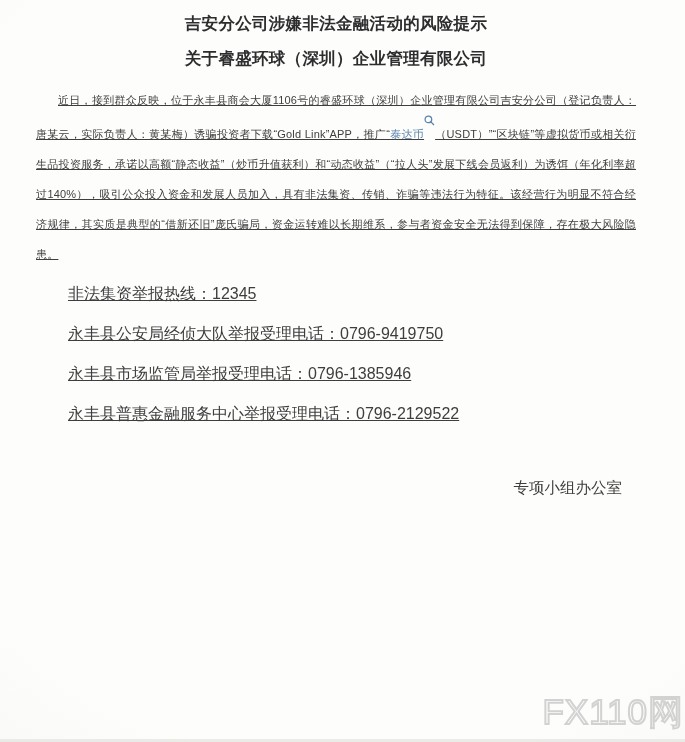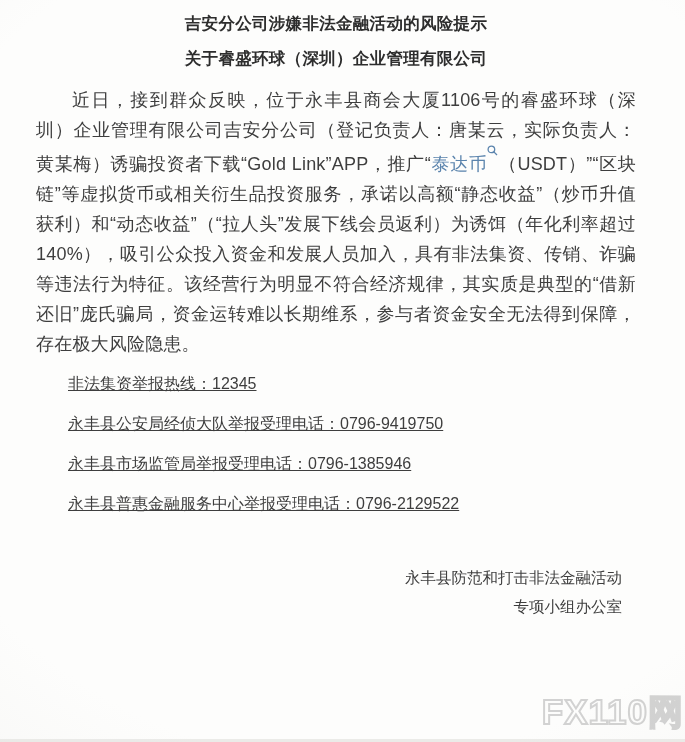--- a/index.html
+++ b/index.html
@@ -22,27 +22,28 @@
     text-align: center;
     font-weight: 700;
     color: #2d2d2d;
     font-size: 16.5px;
     line-height: 35px;
     letter-spacing: 0.3px;
     margin: 0 0 9px 0;
   }
 
   .para {
-    font-size: 18px;
+    font-size: 11px;
     line-height: 30px;
     text-align: justify;
     text-indent: 2em;
     margin: 0;
     color: #3e3e3e;
     letter-spacing: 0.2px;
+    text-decoration: underline;
   }
 
   .keyword-link {
     color: #5b84ad;
     cursor: pointer;
   }
   .sup-icon { line-height: 0; }
   .sup-icon svg { vertical-align: 7px; }
 
   .hotlines { margin-top: 8px; }
@@ -62,21 +63,21 @@
     font-size: 15.5px;
     line-height: 29px;
     color: #3e3e3e;
   }
 
   .watermark {
     position: absolute;
     right: 1px;
     bottom: 6px;
     font-size: 35px;
-    font-weight: 700;
+    font-weight: 400;
     letter-spacing: 1px;
     color: transparent;
     -webkit-text-stroke: 2px #b0b0b0;
     opacity: 0.55;
     pointer-events: none;
     white-space: nowrap;
   }
 
   .bottom-edge {
     position: absolute;
@@ -106,21 +107,20 @@
 
 
     <div class="hotlines">
       <p class="hotline">非法集资举报热线：12345</p>
       <p class="hotline">永丰县公安局经侦大队举报受理电话：0796-9419750</p>
       <p class="hotline">永丰县市场监管局举报受理电话：0796-1385946</p>
       <p class="hotline">永丰县普惠金融服务中心举报受理电话：0796-2129522</p>
     </div>
 
     <div class="signature">
-      <div>永丰县防范和打击非法金融活动</div>
       <div>专项小组办公室</div>
 
     </div>
 
   </div>
 
   <div class="watermark">FX110网</div>
   <div class="bottom-edge"></div>
 </div>
 

